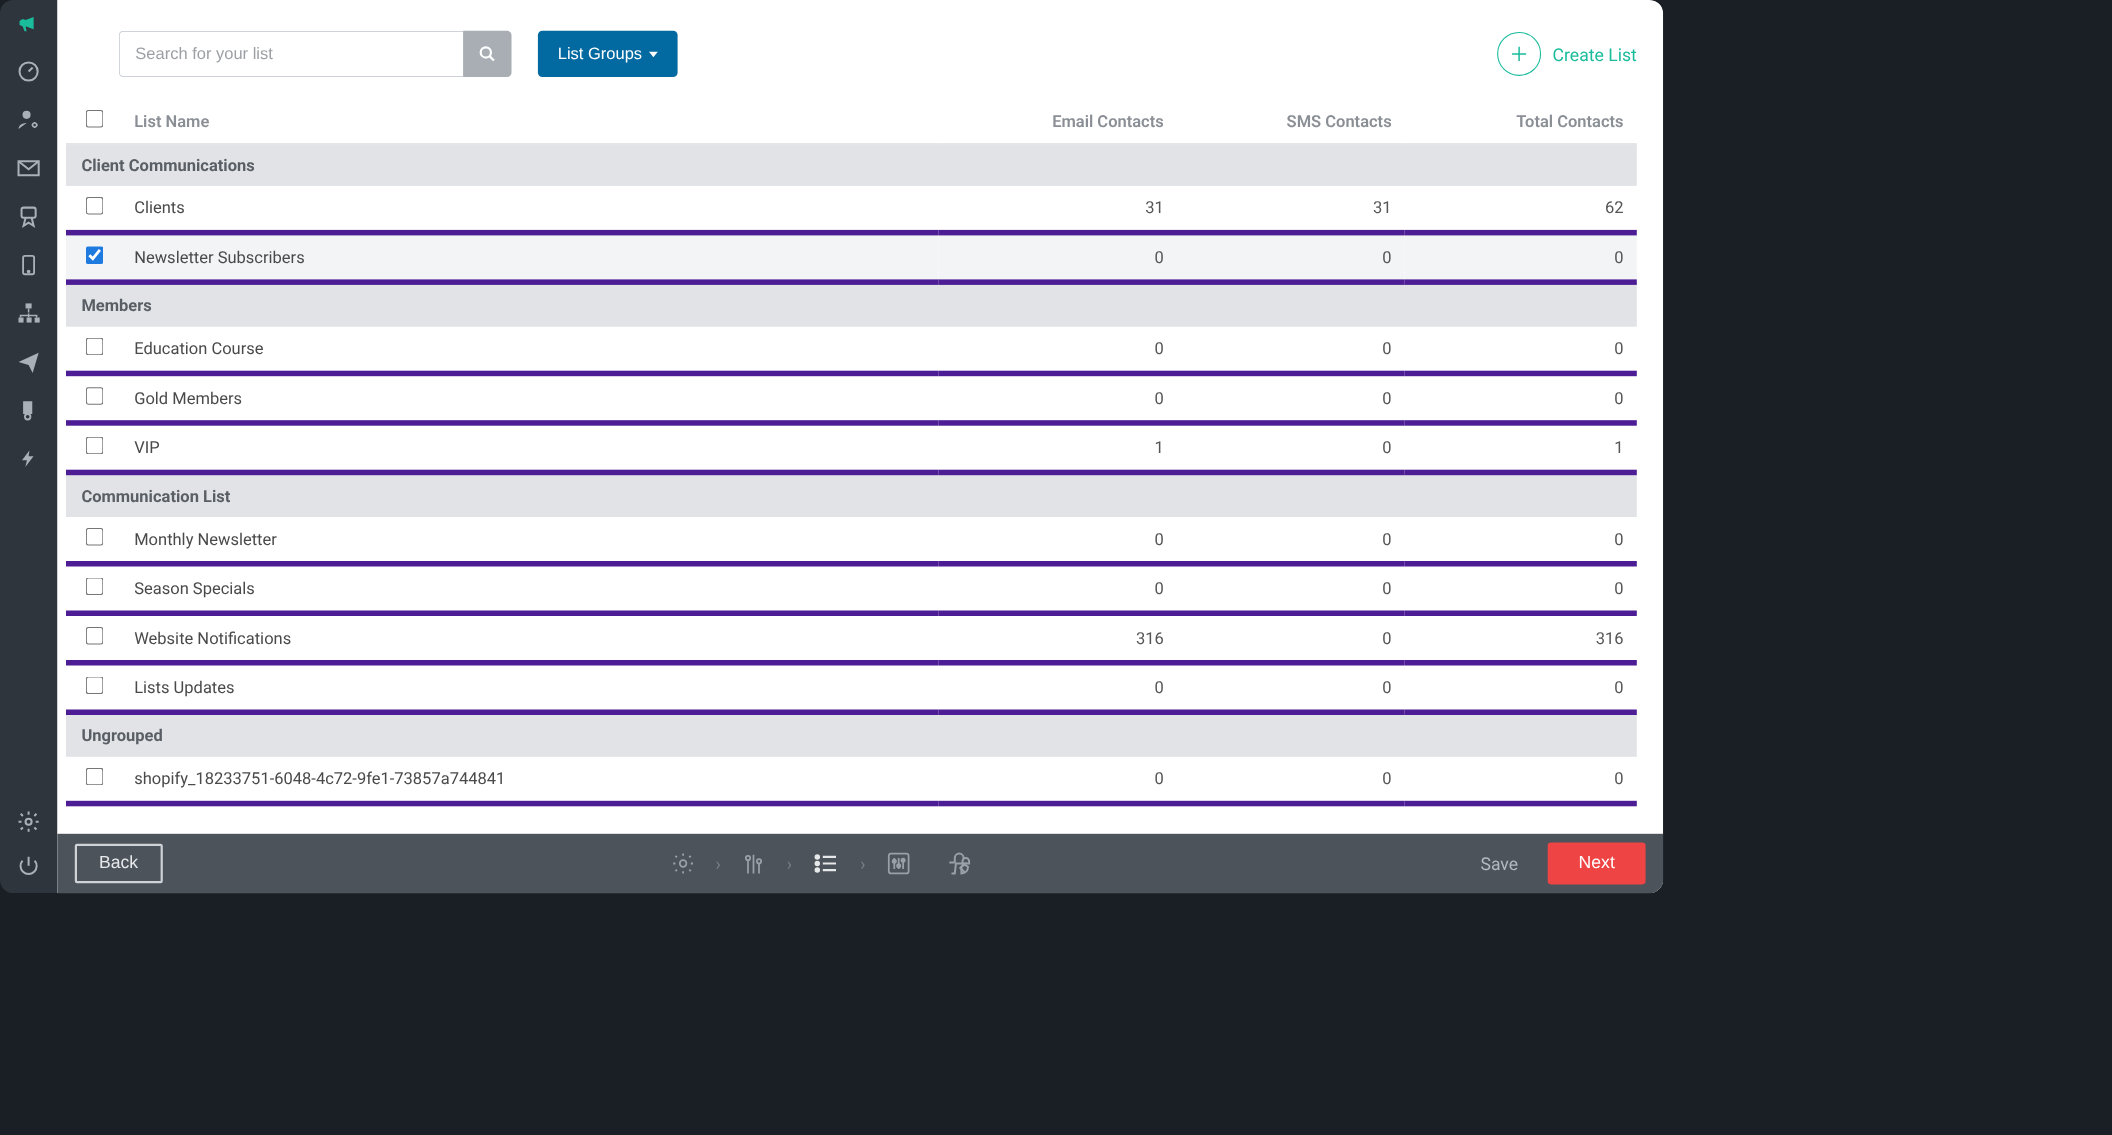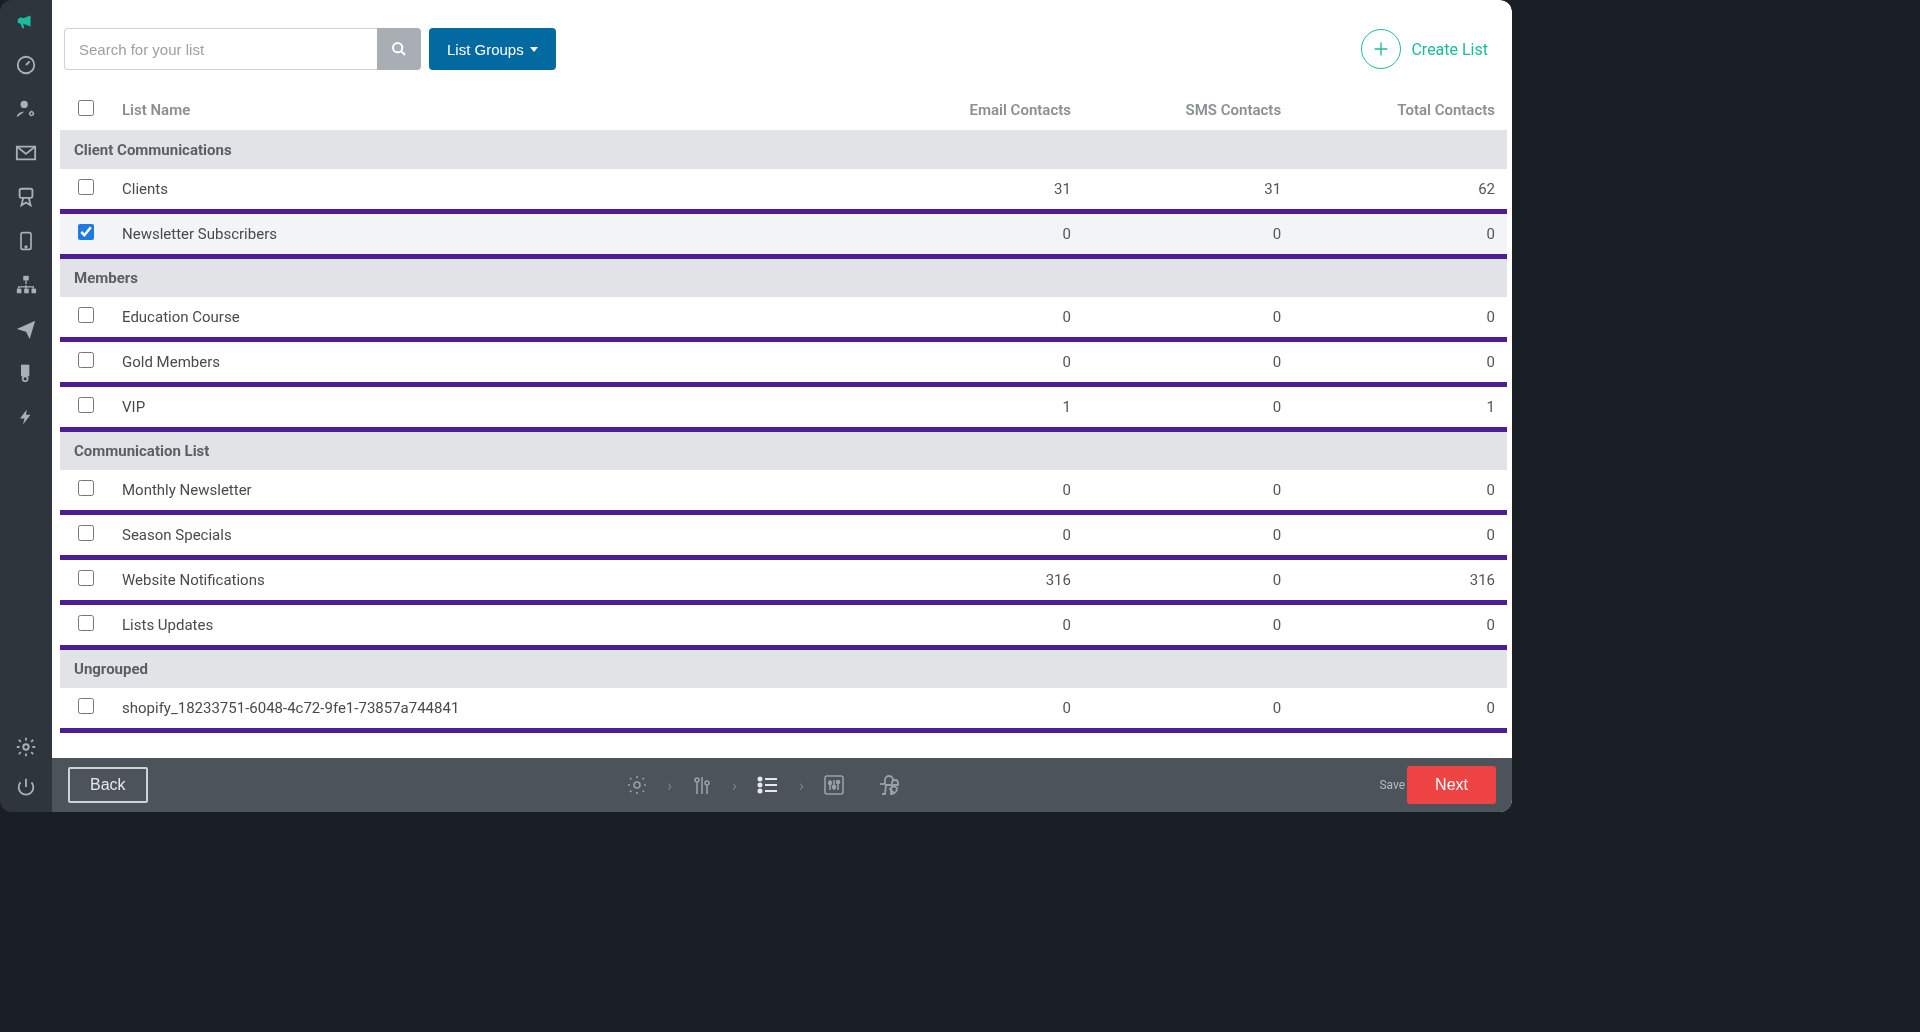--- a/index.html
+++ b/index.html
@@ -56,24 +56,25 @@
 .help-icon {
   width: 20px; height: 20px; border-radius: 50%;
   border: 2px solid #4aa3df;
   color: #4aa3df; font-size: 12px; font-weight: bold;
   display: inline-flex; align-items: center; justify-content: center;
   margin-left: 6px;
 }
 .header-right { font-size: 20px; color: #4a4a4a; }
 .header-right .count { font-weight: 700; }
 .toolbar {
-  padding: 28px 24px 8px 12px;
+  padding: 28px 24px 8px 24px;
   display: flex;
   align-items: center;
-  gap: 8px;
+  gap: 24px;
+  margin-left: 32px;
 }
 .search-wrap {
   display: flex;
 }
 .search-input {
   width: 313px; height: 42px;
   border: 1px solid #cfd3d7;
   border-right: none;
   border-radius: 4px 0 0 4px;
   padding: 0 14px;
@@ -115,21 +116,21 @@
   cursor: pointer;
 }
 .create-plus {
   width: 40px; height: 40px; border-radius: 50%;
   border: 1px solid #1abc9c;
   display: flex; align-items: center; justify-content: center;
 }
 .table-wrap {
   flex: 1;
   overflow-y: auto;
-  padding: 12px 5px 0 8px;
+  padding: 12px 24px 0 8px;
 }
 table {
   width: 100%;
   border-collapse: collapse;
 }
 thead th {
   text-align: right;
   font-size: 15px;
   color: #8a8f95;
   font-weight: 600;
@@ -181,22 +182,22 @@
   display: flex;
   align-items: center;
   justify-content: center;
   gap: 18px;
 }
 .step-icon { color: #9aa0a8; display: flex; align-items: center; }
 .step-arrow { color: #7b828a; font-size: 16px; }
 .step-icon.active { color: #e6e8ea; }
 .save-text {
   color: #b4b9bf;
-  font-size: 12px;
-  margin-right: 2px;
+  font-size: 16px;
+  margin-right: 27px;
   cursor: pointer;
 }
 .next-btn {
   background: #ef4444;
   border: none;
   color: #fff;
   font-size: 16px;
   font-weight: 400;
   padding: 10px 28px;
   border-radius: 3px;

